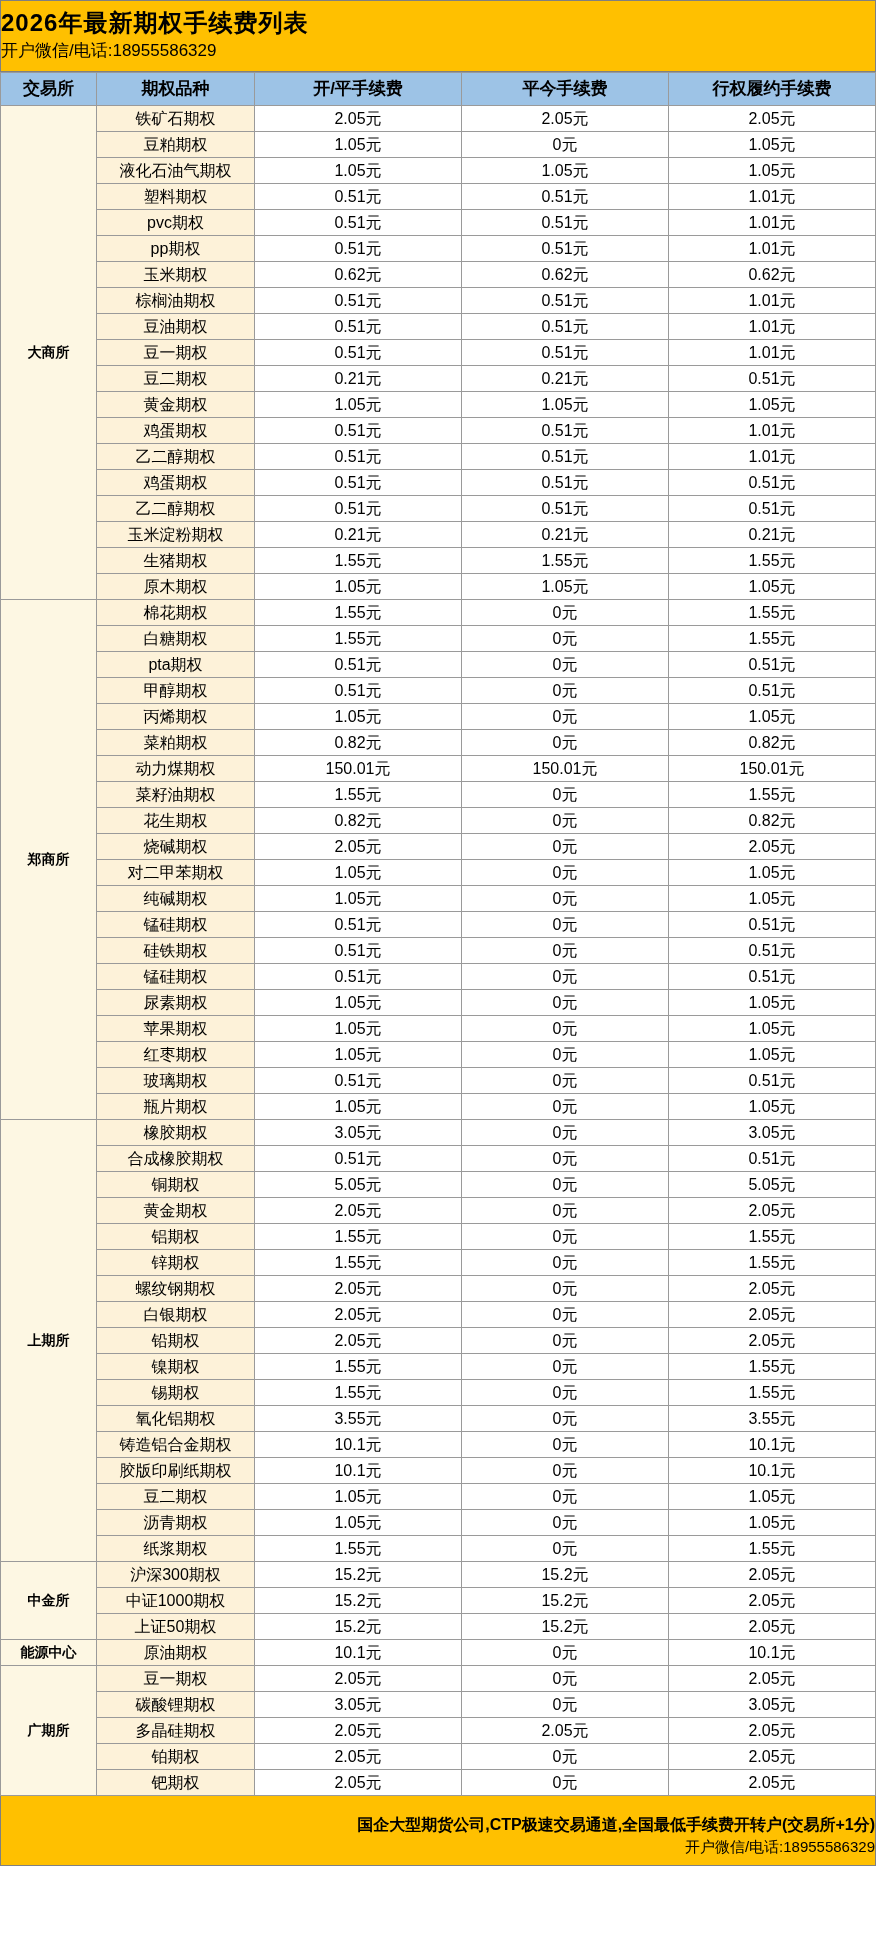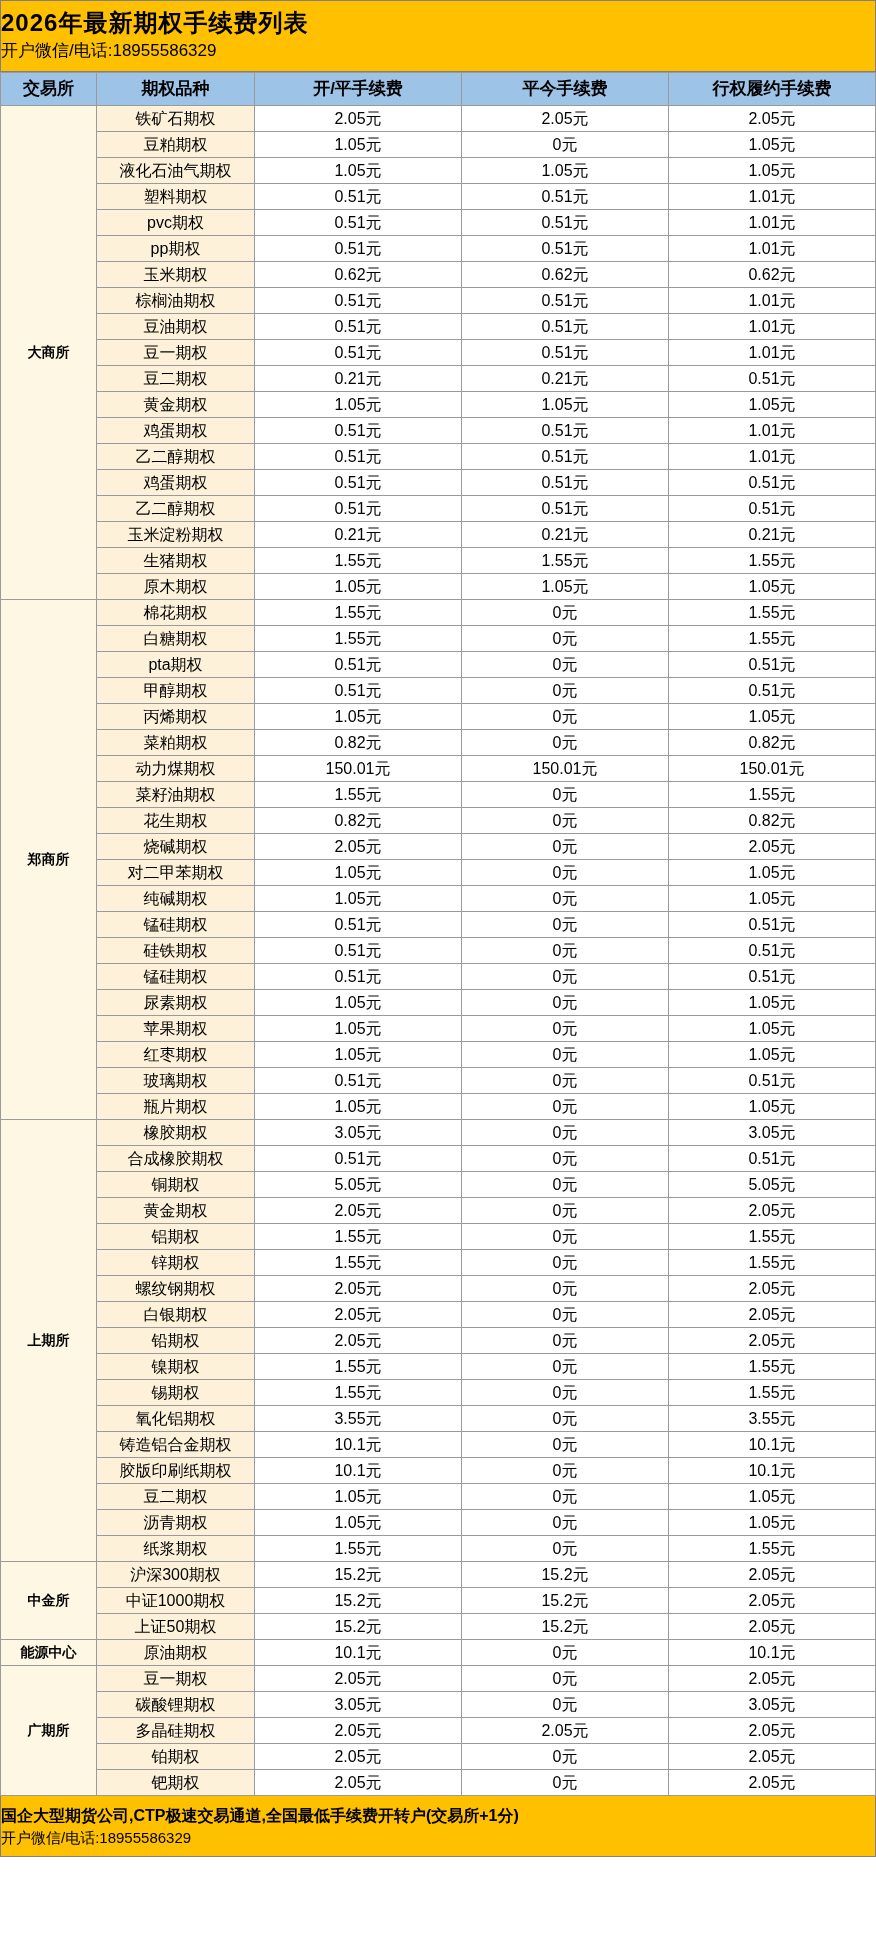--- a/index.html
+++ b/index.html
@@ -68,22 +68,22 @@
   }
   td.val{
     background:#ffffff;
     font-size:16px;
   }
   .footer-block{
     background:#ffc000;
     border:1px solid #808080;
     border-top:none;
     box-sizing:border-box;
-    padding:8px 0 7px 0;
-    text-align:left;
+    padding:17px 0 7px 0;
+    text-align:right;
   }
   .footer-line1{
     font-size:16px;
     font-weight:bold;
     line-height:23px;
   }
   .footer-line2{
     font-size:15px;
     line-height:22px;
   }

